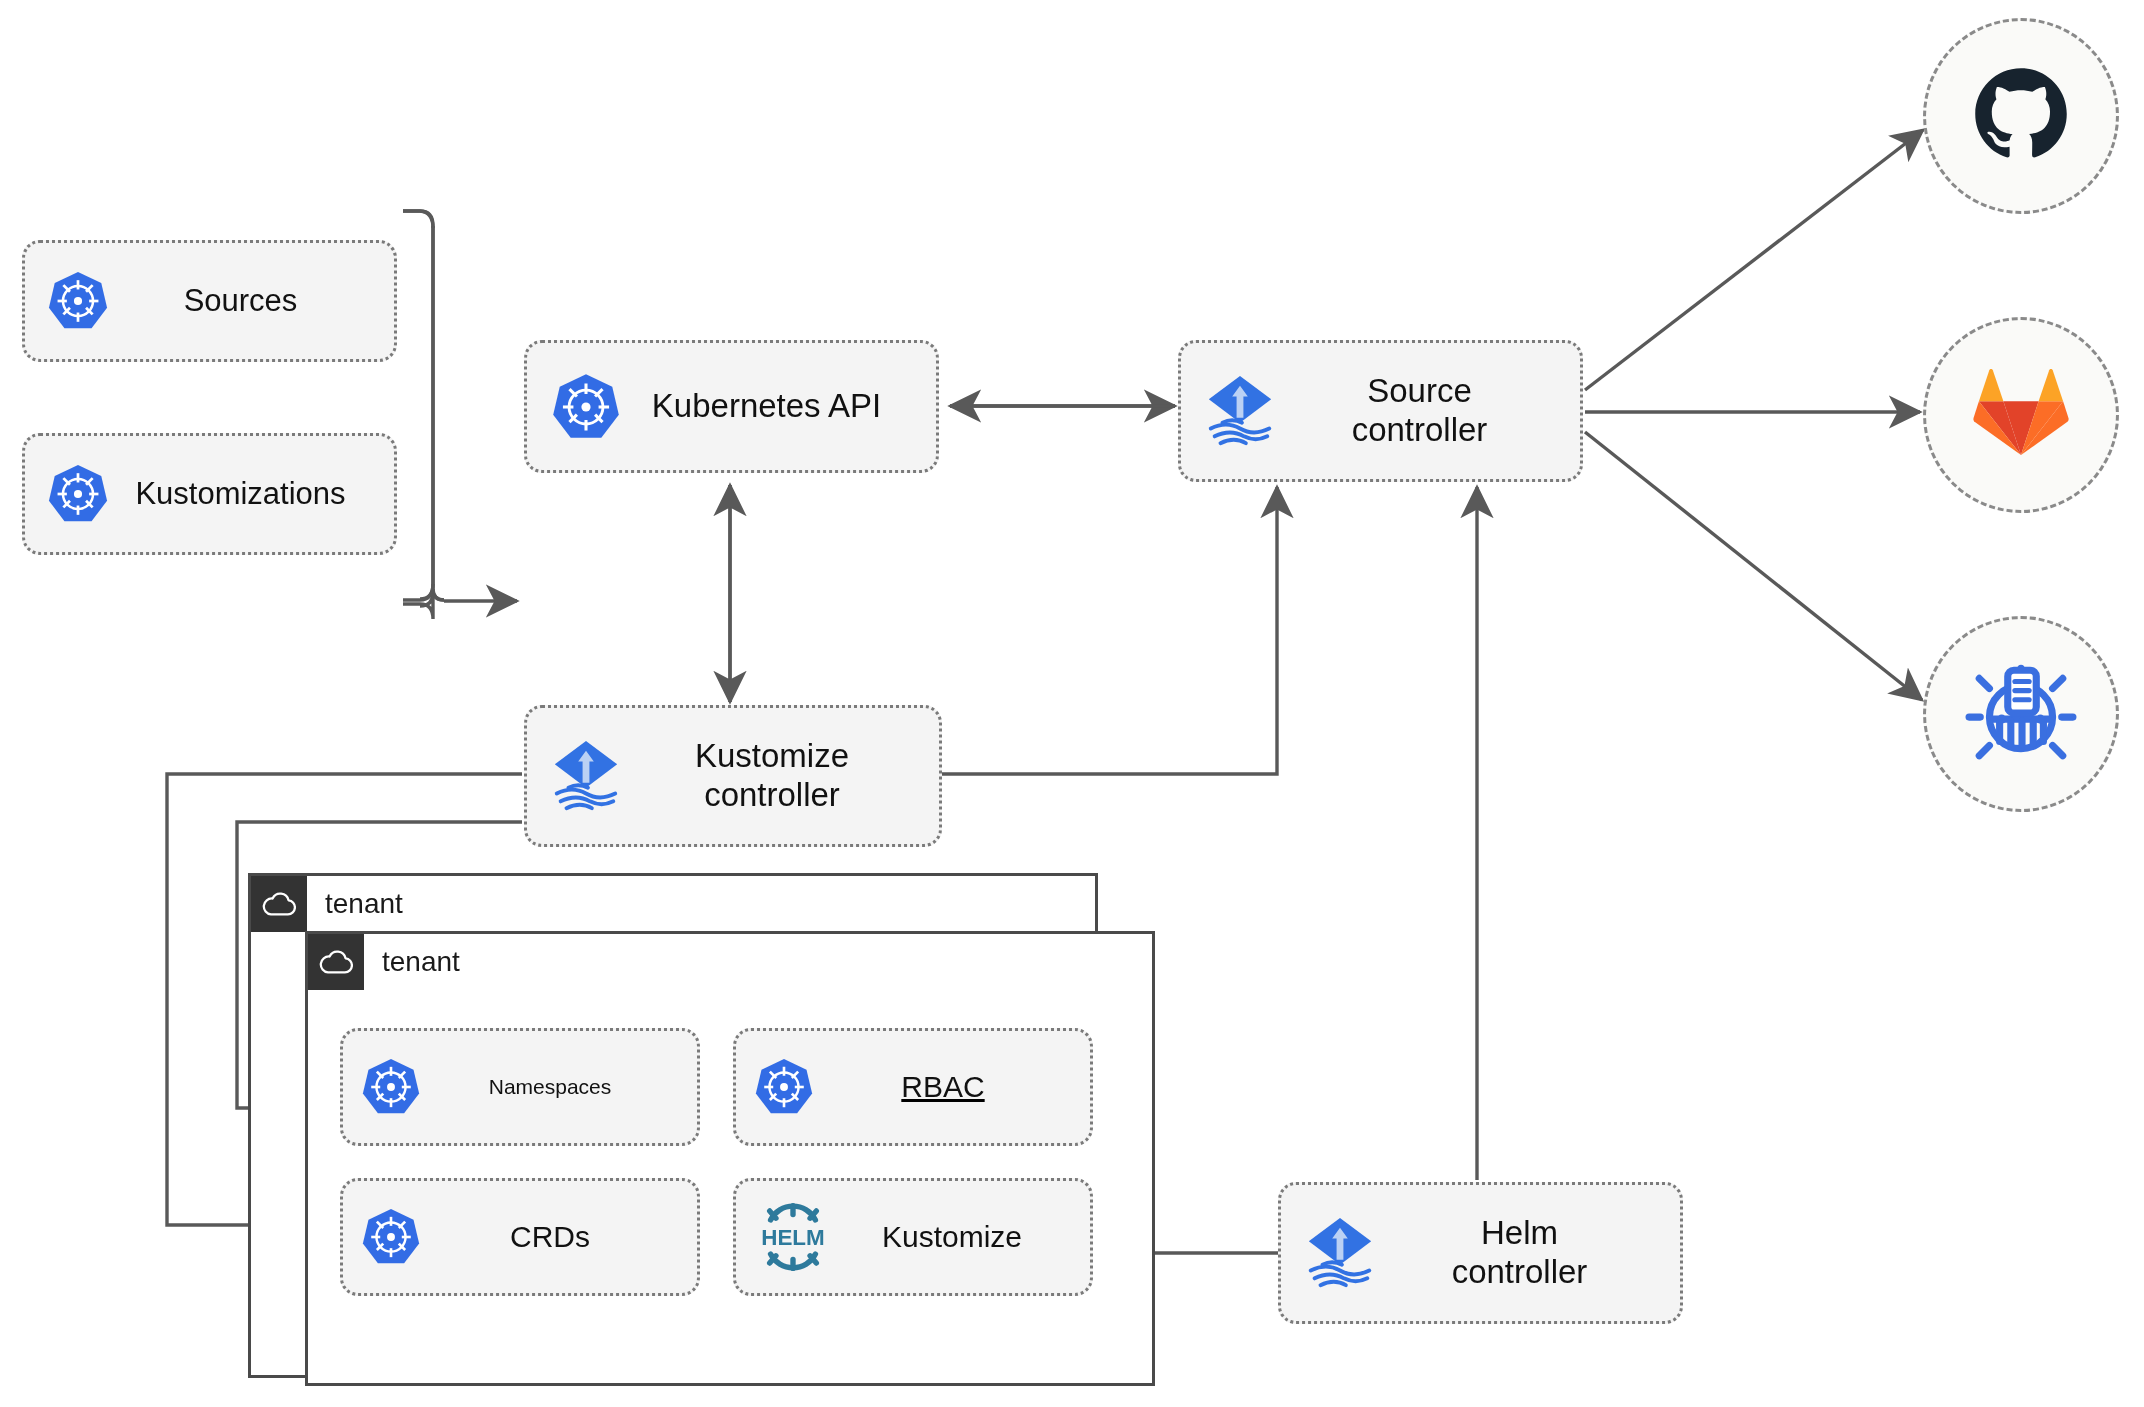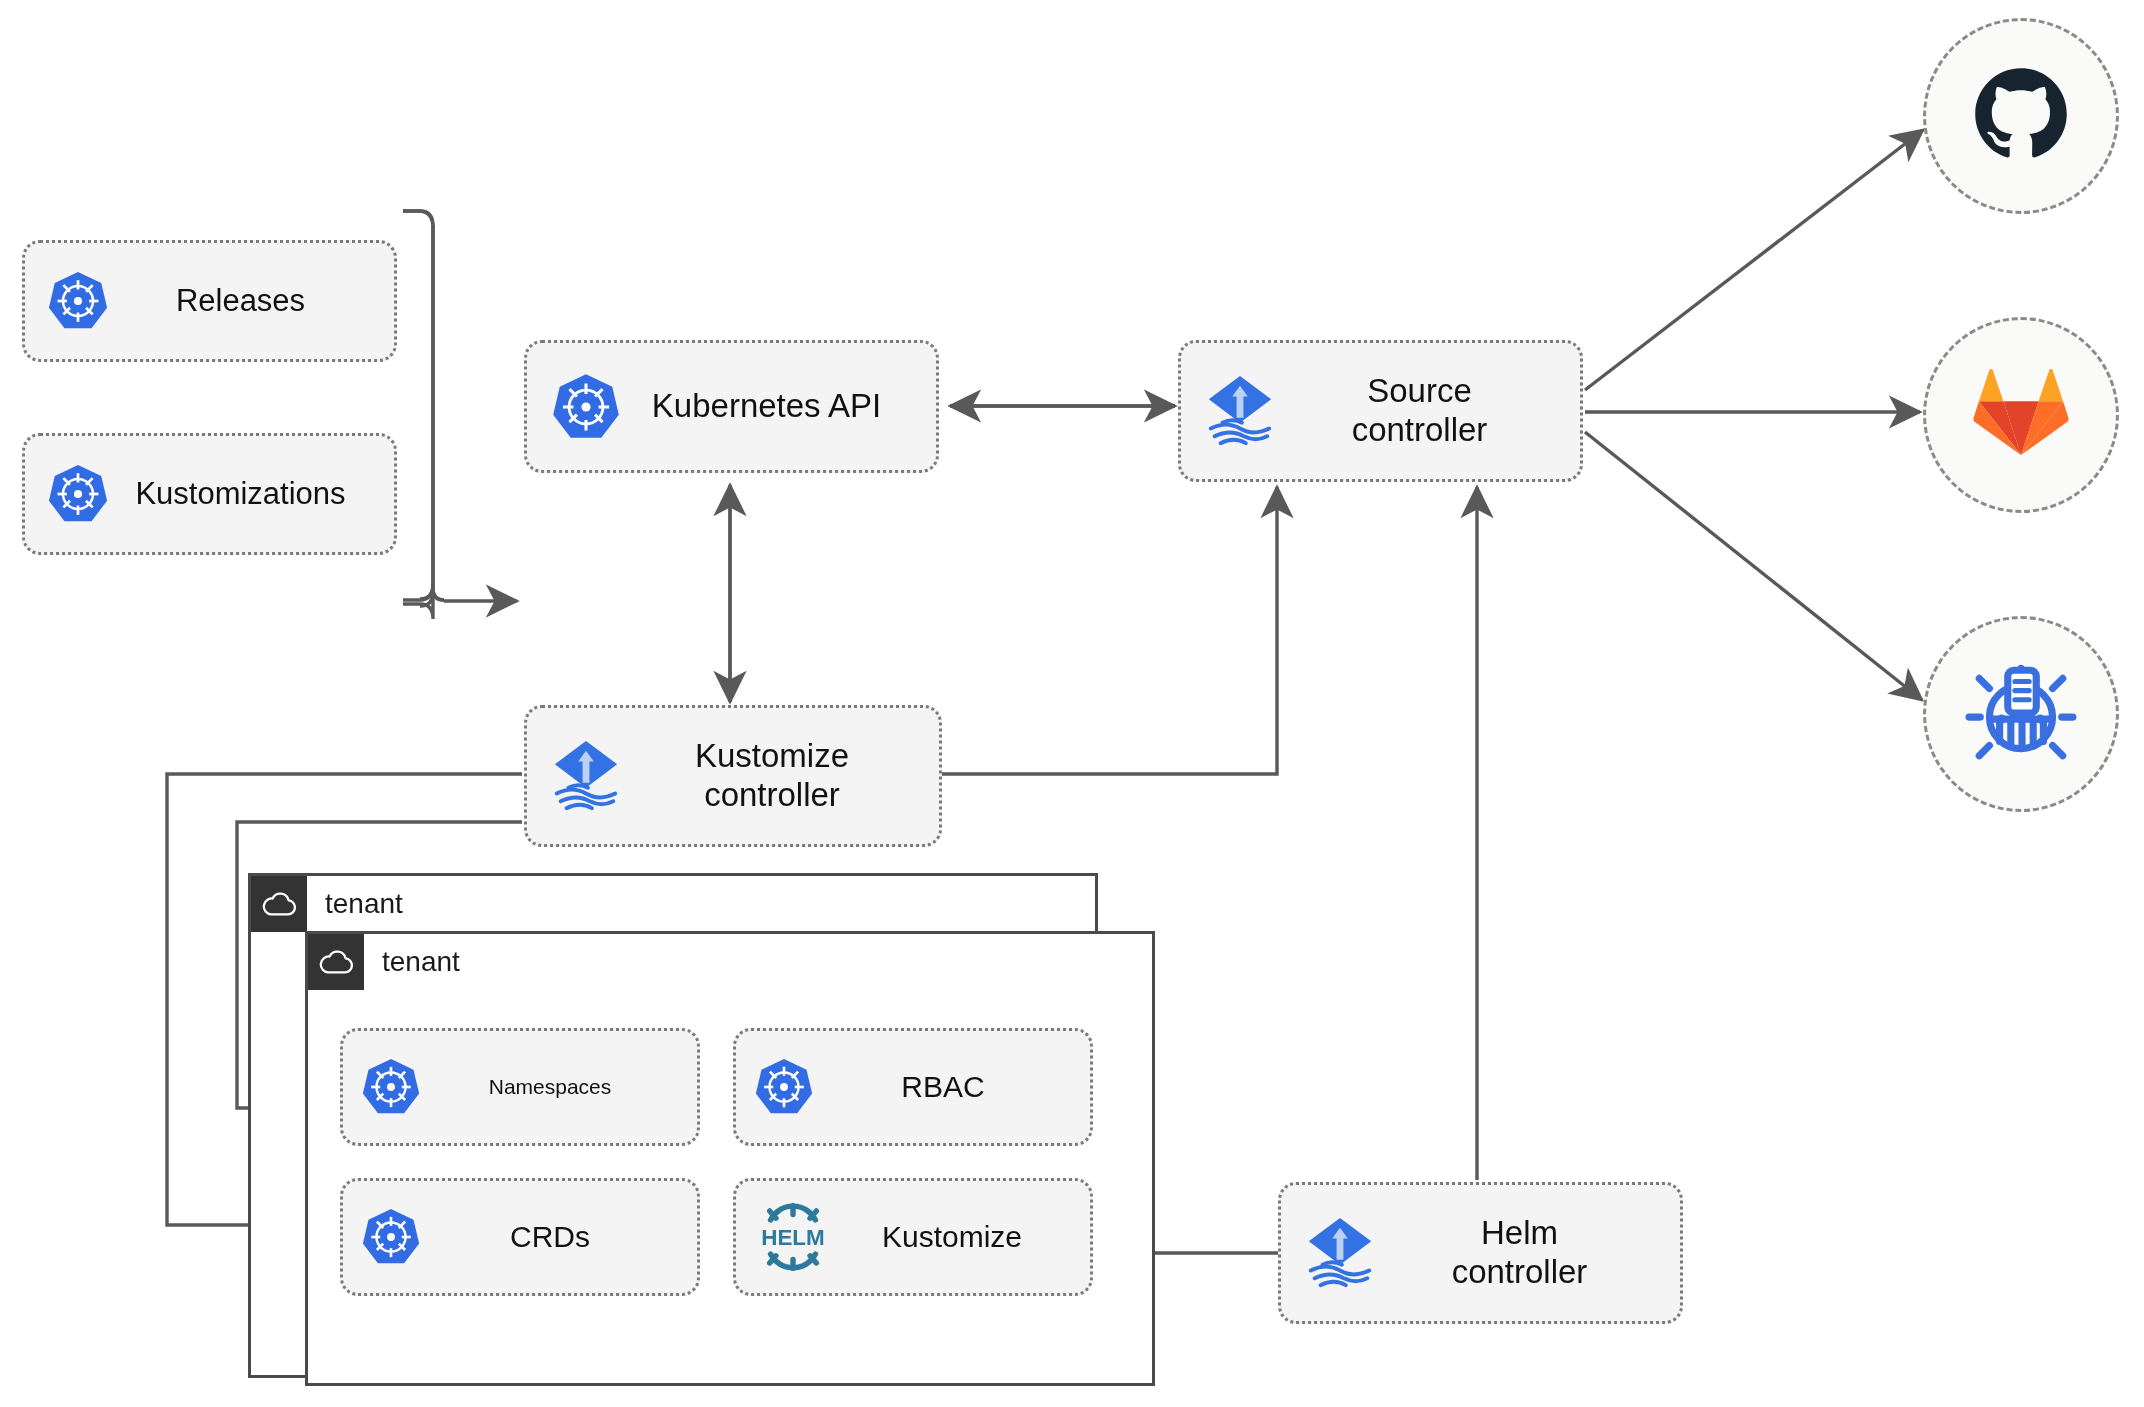--- a/index.html
+++ b/index.html
@@ -123,21 +123,21 @@
           <path d="M10.9 30.6h9.6v2.8h-9.6z"></path>
           <path d="M43.5 30.6h9.6v2.8h-9.6z"></path>
           <path d="M15.9 16.6l2-2 6.8 6.8-2 2z"></path>
           <path d="M39.3 40l2-2 6.8 6.8-2 2z"></path>
           <path d="M46.1 14.6l2 2-6.8 6.8-2-2z"></path>
           <path d="M22.7 38l2 2-6.8 6.8-2-2z"></path>
           <circle cx="32" cy="32" r="15.5" fill="none" stroke="#ffffff" stroke-width="2.6"></circle>
         </g>
       </svg>
     </span>
-    <span class="lbl" style="font-size:31px;">Releases</span>
+    <span class="lbl" style="font-size:31px;">Sources</span>
   </div>
 
   <div class="node" style="left:22px; top:433px; width:375px; height:122px; padding:0 22px;">
     <span class="ico">
       <svg width="62" height="62" viewBox="0 0 64 64">
         <path d="M32 2 L56 13.5 L62 39 L46 60 L18 60 L2 39 L8 13.5 Z" fill="#326CE5"></path>
         <g fill="#ffffff">
           <circle cx="32" cy="32" r="4.2"></circle>
           <path d="M30.6 10.5h2.8v9.6h-2.8z"></path>
             <path d="M30.6 43.9h2.8v9.6h-2.8z"></path>
@@ -319,21 +319,21 @@
             <path d="M39.3 40l2-2 6.8 6.8-2 2z"></path>
           <path d="M46.1 14.6l2 2-6.8 6.8-2-2z"></path>
             <path d="M22.7 38l2 2-6.8 6.8-2-2z"></path>
           <circle cx="32" cy="32" r="15.5" fill="none" stroke="#ffffff" stroke-width="2.6"></circle>
         </g>
       </svg>
     </span>
     <span class="lbl" style="font-size:21px;">Namespaces</span>
   </div>
 
-  <div class="node" style="left:733px; top:1028px; width:360px; height:118px; padding:0 18px; z-index:7;">
+  <div class="node" style="left:733px; top:1028px; width:360px; height:118px; padding:0 18px; z-index:7;text-decoration:underline;">
     <span class="ico">
       <svg width="60" height="60" viewBox="0 0 64 64">
         <path d="M32 2 L56 13.5 L62 39 L46 60 L18 60 L2 39 L8 13.5 Z" fill="#326CE5"></path>
         <g fill="#ffffff">
           <circle cx="32" cy="32" r="4.2"></circle>
           <path d="M30.6 10.5h2.8v9.6h-2.8z"></path>
             <path d="M30.6 43.9h2.8v9.6h-2.8z"></path>
           <path d="M10.9 30.6h9.6v2.8h-9.6z"></path>
             <path d="M43.5 30.6h9.6v2.8h-9.6z"></path>
           <path d="M15.9 16.6l2-2 6.8 6.8-2 2z"></path>

